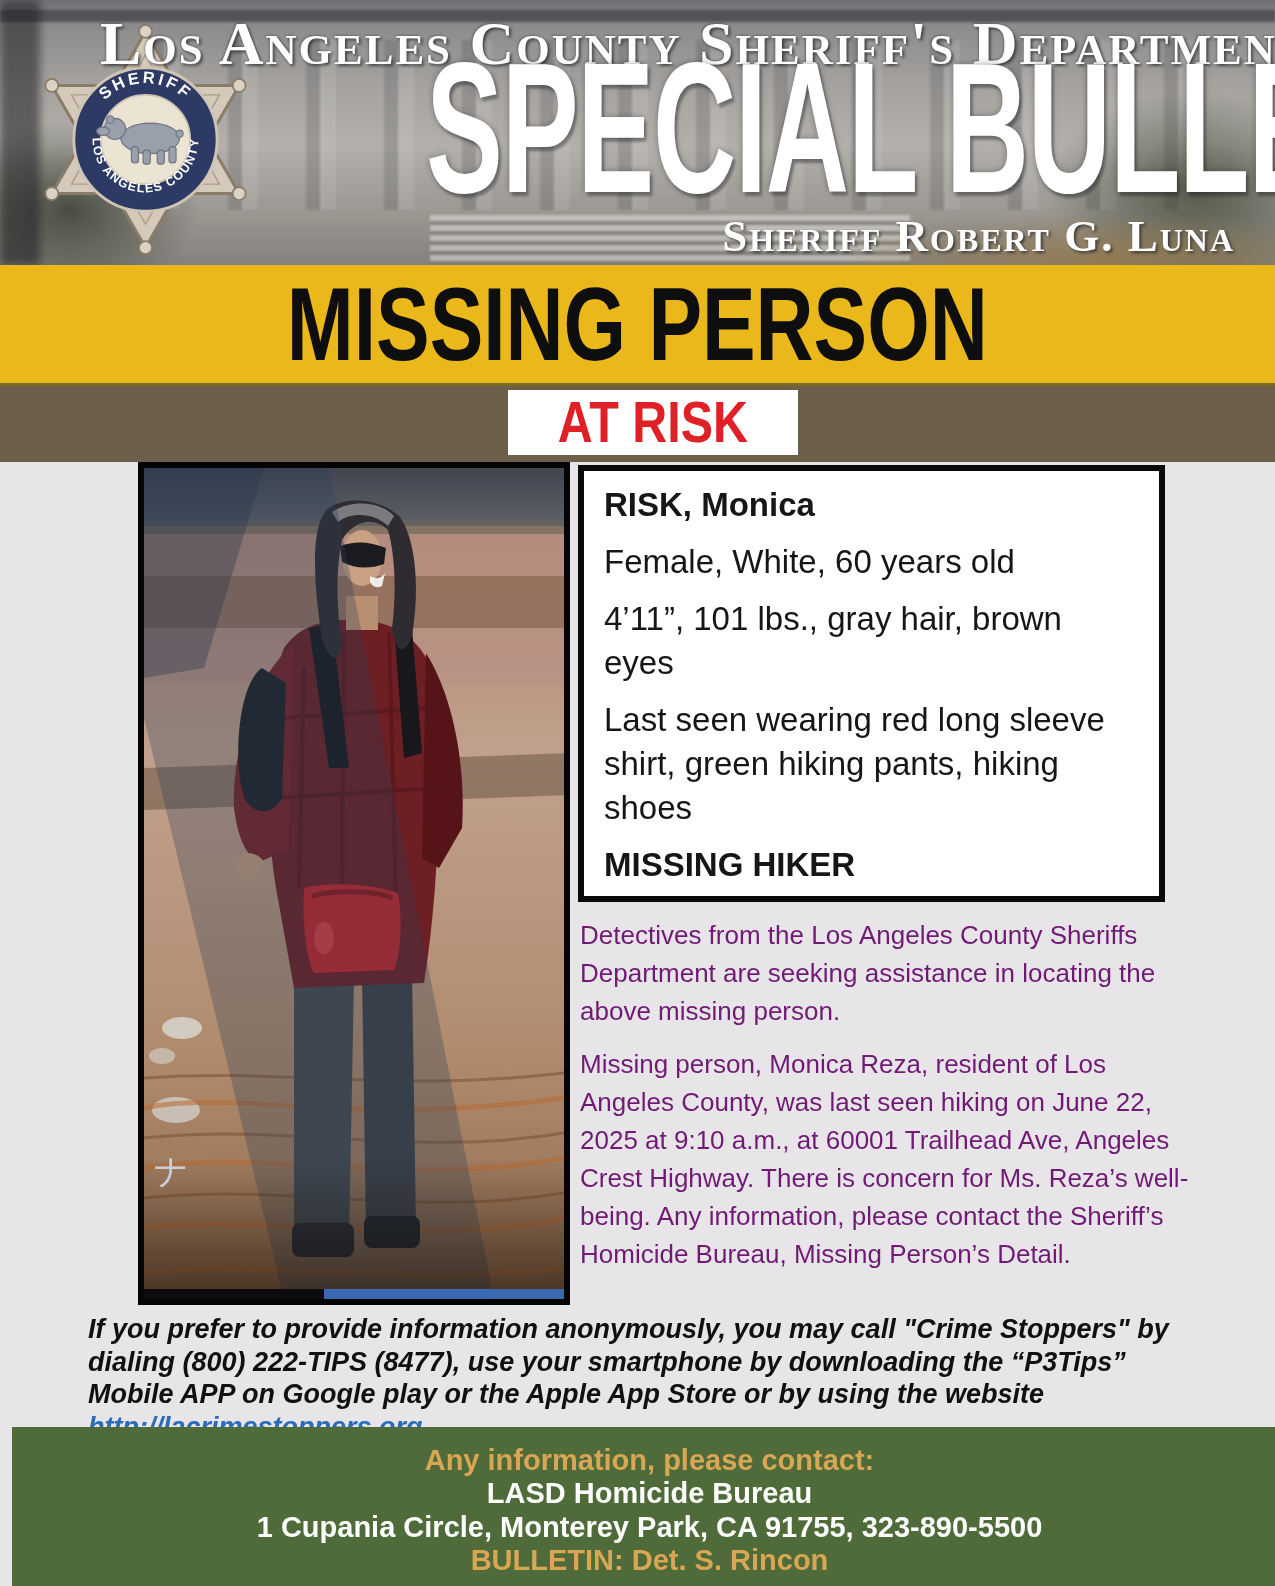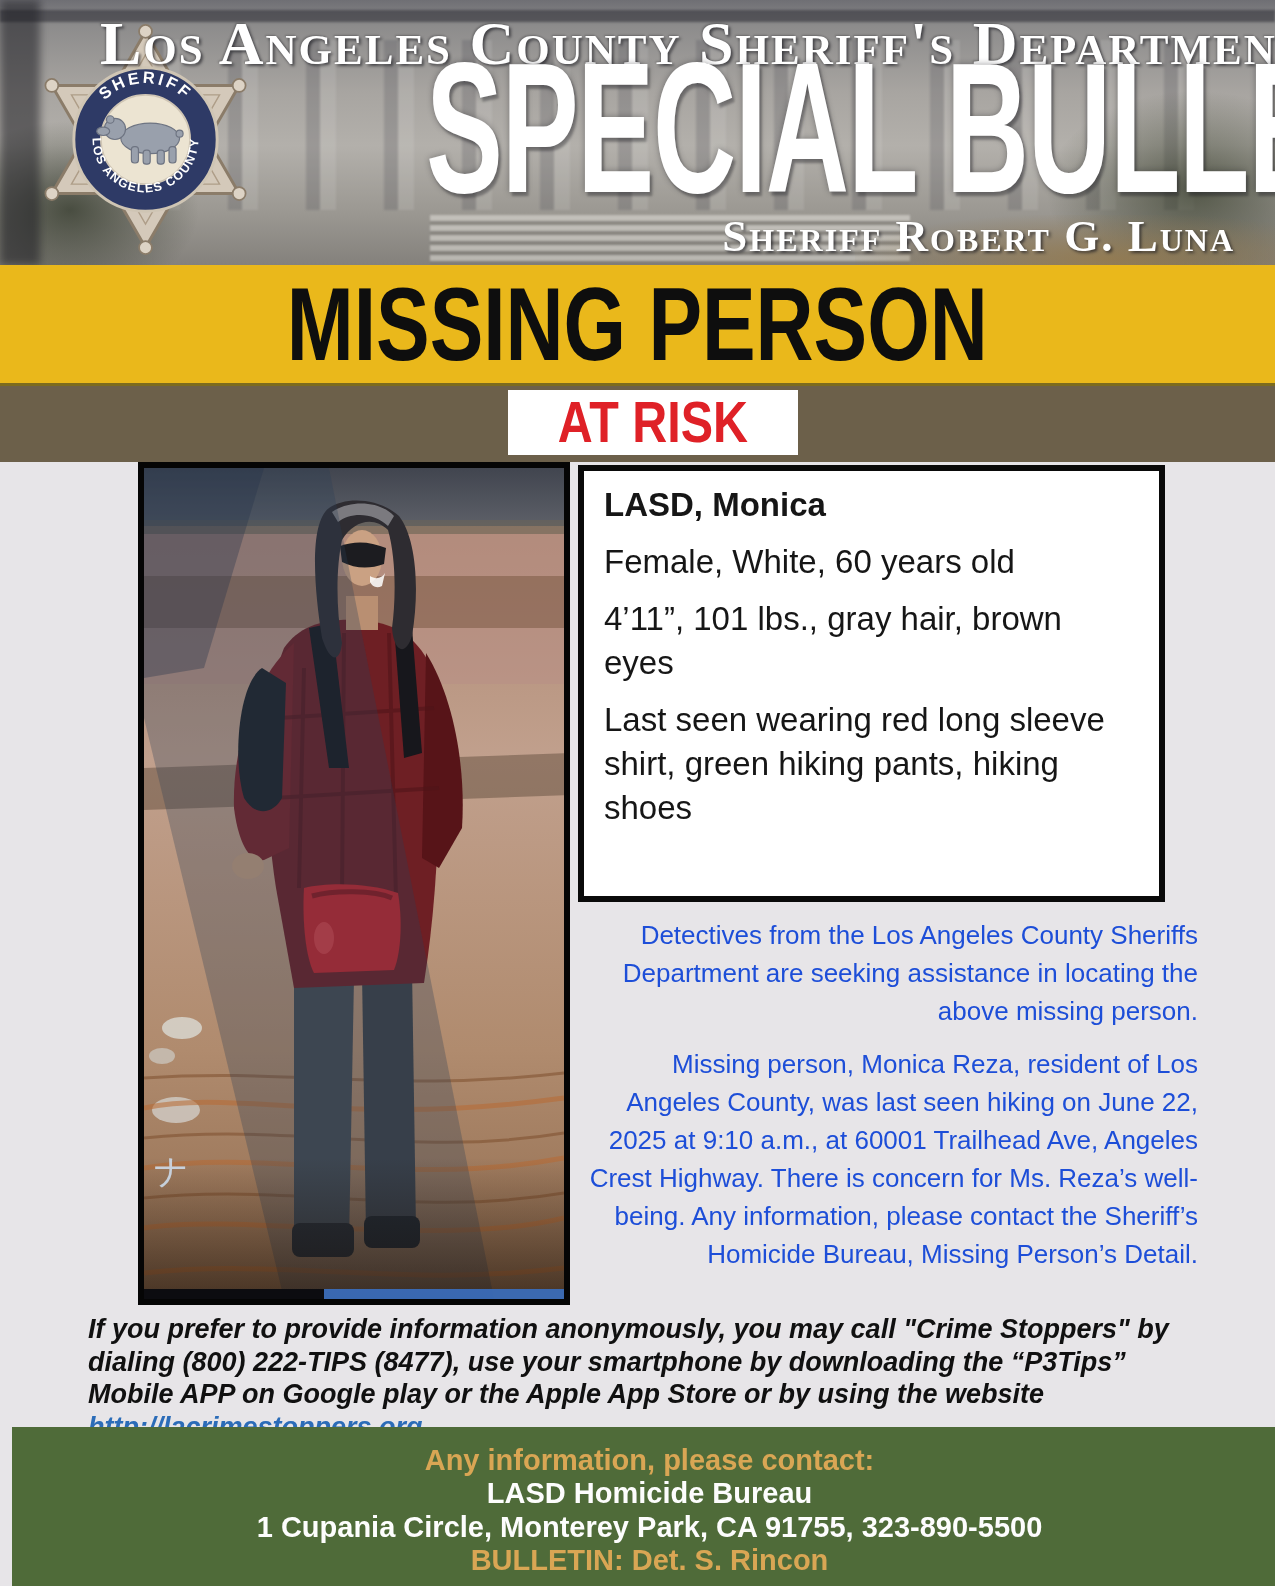--- a/index.html
+++ b/index.html
@@ -55,21 +55,21 @@
   .photo svg{display:block;width:420px;height:831px;}
 
   
   .infobox{position:absolute;left:578px;top:465px;width:587px;height:437px;box-sizing:border-box;
            border:6px solid #0a0a0a;background:#fff;padding:12px 22px 0 20px;color:#161616;}
   .infobox .line{font-size:33px;line-height:44px;margin-bottom:13px;}
   .infobox .b{font-weight:bold;}
   .infobox .tight{margin-bottom:0;}
 
   
-  .paragraphs{position:absolute;left:580px;top:916px;width:618px;color:#1d4ed8;text-align:right;}
+  .paragraphs{position:absolute;left:580px;top:916px;width:618px;color:#701a75;}
   .paragraphs p{margin:0 0 15px 0;font-size:26px;line-height:38px;}
 
   
   .anon{position:absolute;left:88px;top:1313px;width:1092px;font-size:27px;line-height:32.5px;
         font-weight:bold;font-style:italic;color:#101010;}
   .anon a{color:#2b6cb8;text-decoration:underline;cursor:pointer;}
 
   
   .footer{position:absolute;left:12px;top:1427px;width:1275px;height:159px;background:#4F6B39;
           display:flex;flex-direction:column;align-items:center;justify-content:center;
@@ -224,24 +224,25 @@
       <polygon points="0,0 120,0 60,200 0,210" fill="#25344a" opacity=".35"></polygon>
 
       <rect x="0" y="690" width="420" height="141" fill="url(#botG)"></rect>
       <text x="10" y="715" font-size="34" fill="#cfe0f2" opacity=".85" font-family="DejaVu Sans, sans-serif">ナ</text>
       <rect x="0" y="821" width="180" height="10" fill="#0c0c10"></rect>
       <rect x="180" y="821" width="240" height="10" fill="#3a6fc0" opacity=".9"></rect>
     </svg>
   </div>
 
   <div class="infobox">
-    <div class="line b">LASD, Monica</div>
+    <div class="line b">RISK, Monica</div>
     <div class="line">Female, White, 60 years old</div>
     <div class="line">4’11”, 101 lbs., gray hair, brown eyes</div>
     <div class="line">Last seen wearing red long sleeve shirt, green hiking pants, hiking shoes</div>
+    <div class="line b">MISSING HIKER</div>
   </div>
 
   <div class="paragraphs">
     <p>Detectives from the Los Angeles County Sheriffs Department are seeking assistance in locating the above missing person.</p>
     <p>Missing person, Monica Reza, resident of Los Angeles County, was last seen hiking on June 22, 2025 at 9:10 a.m., at 60001 Trailhead Ave, Angeles Crest Highway. There is concern for Ms. Reza’s well-being. Any information, please contact the Sheriff’s Homicide Bureau, Missing Person’s Detail.</p>
   </div>
 
   <div class="anon"><span>If you prefer to provide information anonymously, you may call "Crime Stoppers" by dialing (800) 222-TIPS (8477), use your smartphone by downloading the “P3Tips” Mobile APP on Google play or the Apple App Store or by using the website </span><a>http://lacrimestoppers.org</a><span>.</span></div>
 
   <div class="footer">

